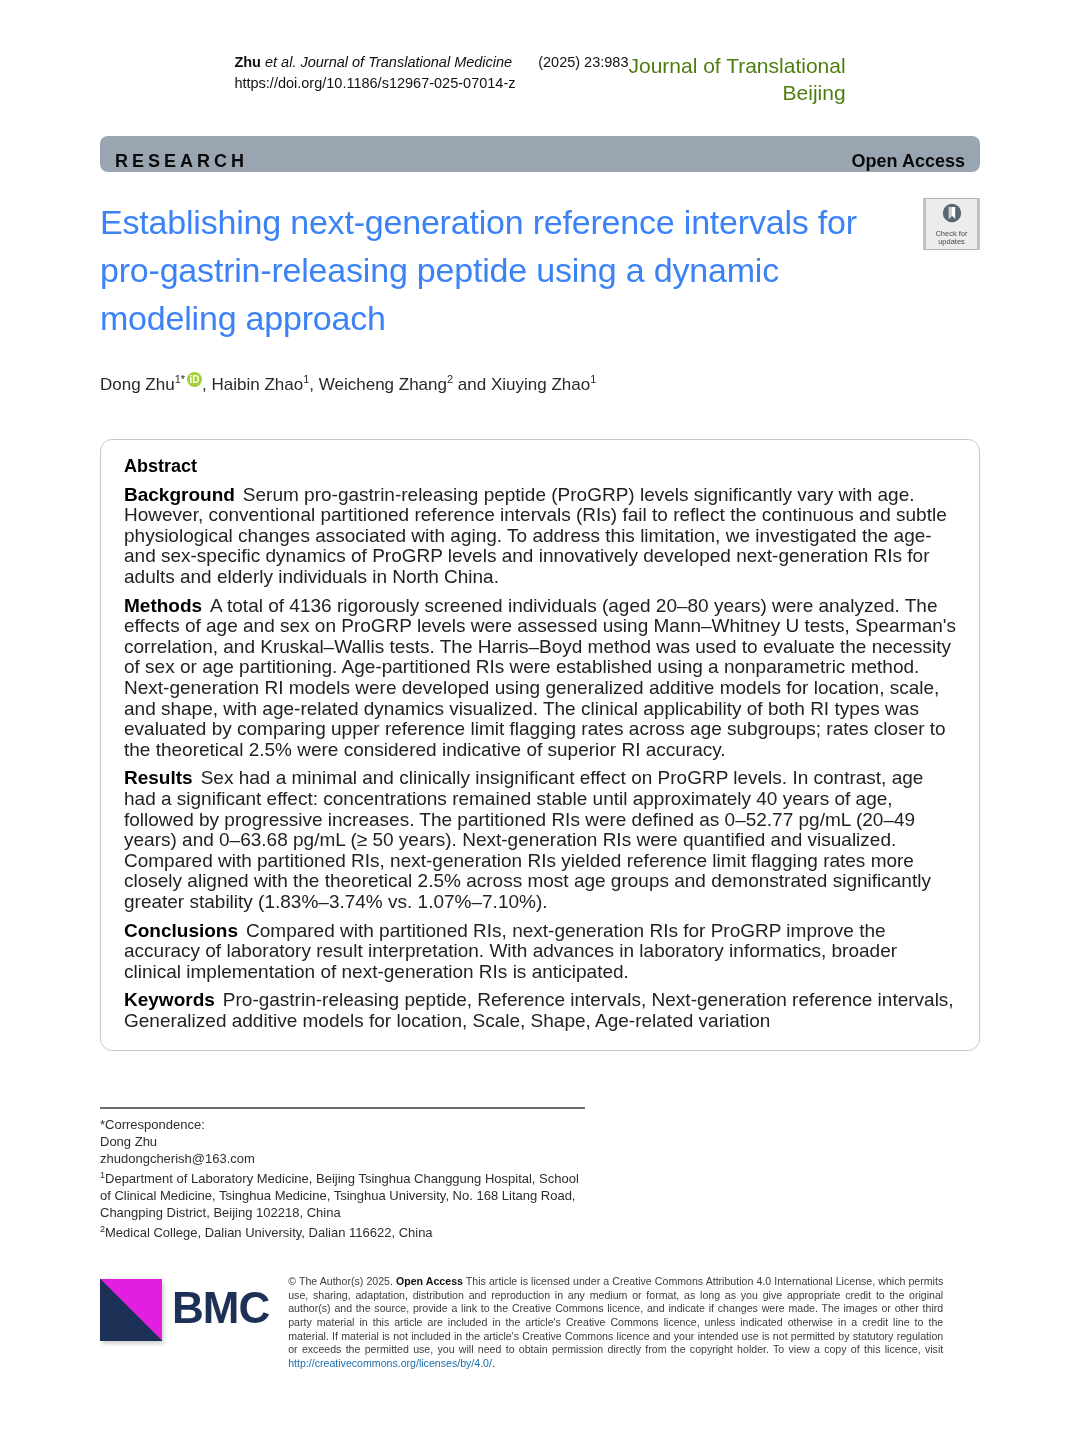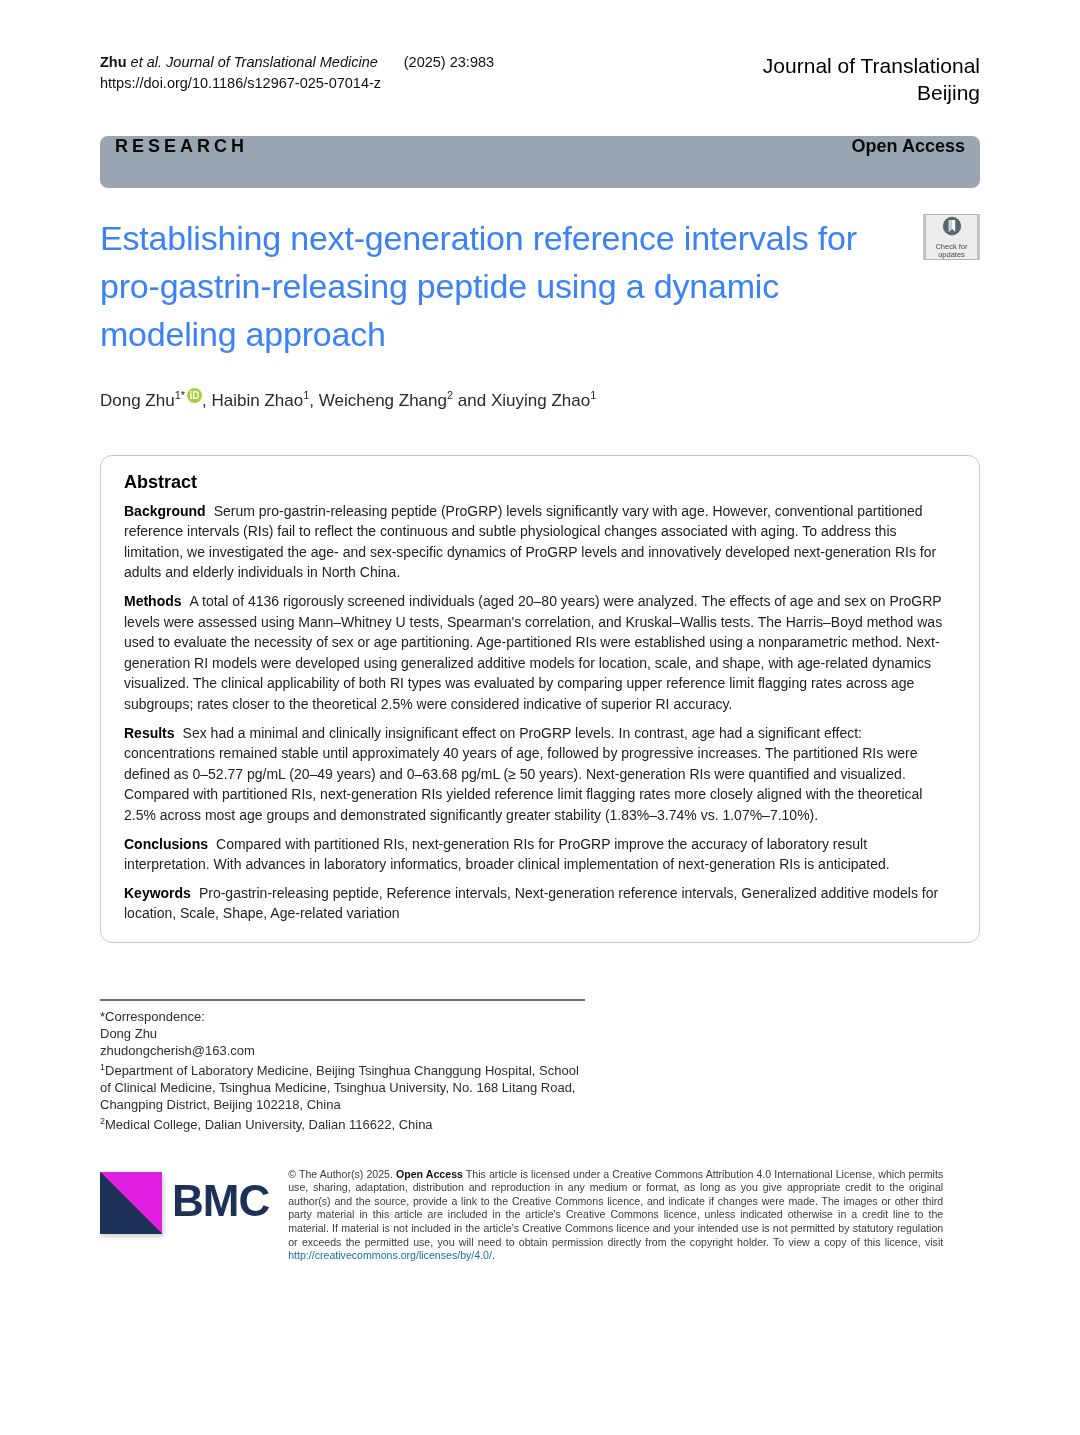--- a/index.html
+++ b/index.html
@@ -7,47 +7,47 @@
   body {
     width: 1080px; height: 1435px;
     font-family: "Liberation Sans", sans-serif;
     color: #1b1b1b;
     overflow: hidden;
     position: relative;
   }
   .page { padding: 52px 100px 0 100px; }
 
   
-  .top-header { display: flex; justify-content: space-between; align-items: flex-start; }
+  .top-header { display: flex; justify-content: center; align-items: flex-start; }
   .cite-block { font-size: 14.5px; line-height: 21px; color: #111; }
   .cite-bold { font-weight: bold; }
   .cite-italic { font-style: italic; }
   .cite-issue { margin-left: 26px; }
   .doi-line { color: #111; text-decoration: none; }
-  .journal-name { text-align: right; font-size: 21px; line-height: 27px; color: #000000; font-weight: 500; }
+  .journal-name { text-align: right; font-size: 21px; line-height: 27px; color: #4d7c0f; font-weight: 500; }
 
   
   .research-bar {
-    margin-top: 30px; height: 52px;
+    margin-top: 30px; height: 36px;
     background: #9aa5b2; border-radius: 8px;
-    display: flex; align-items: flex-start; justify-content: space-between;
+    display: flex; align-items: flex-end; justify-content: space-between;
     padding: 0 15px;
     gap: 44px;
   }
   .research-label { font-size: 18px; font-weight: bold; letter-spacing: 4px; color: #0a0a0a; }
   .open-access { font-size: 18px; font-weight: bold; color: #0a0a0a; }
 
   
   .title-row { display: flex; margin-top: 26px; }
   .article-title {
     flex: 1; font-size: 34px; line-height: 48px; font-weight: 400;
     color: #3b82f6; letter-spacing: -0.2px; max-width: 790px;
   }
   .check-badge {
-    width: 57px; height: 46px; margin-left: auto;
+    width: 57px; height: 52px; margin-left: auto;
     background: #ececec; border: 1px solid #b6b6b6; border-left: 3px solid #c2c2c2; border-right: 3px solid #c2c2c2;
     display: flex; flex-direction: column; align-items: center; justify-content: center;
     gap: 2px; cursor: pointer;
   }
   .check-badge-text { font-size: 7.5px; line-height: 8.5px; color: #4a4a4a; text-align: center; }
 
   
   .authors { margin-top: 30px; font-size: 17px; color: #2a2a2a; }
   .authors sup { font-size: 11px; }
   .orcid {
@@ -57,21 +57,21 @@
     cursor: pointer;
   }
 
   
   .abstract-box {
     margin-top: 44px;
     border: 1.5px solid #c8c8c8; border-radius: 12px;
     padding: 16px 23px 18px 23px;
   }
   .abstract-heading { font-size: 18px; font-weight: bold; color: #000; margin-bottom: 8px; }
-  .abs-para { font-size: 14px; line-height: 20.6px; color: #222; margin-top: 8px; }
+  .abs-para { font-size: 19px; line-height: 20.6px; color: #222; margin-top: 8px; }
   .abs-label { font-weight: bold; color: #000; margin-right: 8px; }
 
   
   .footnote { margin-top: 56px; width: 480px; }
   .footnote-rule { border: 0; border-top: 2px solid #6e6e6e; width: 485px; margin-bottom: 7px; }
   .footnote-text { font-size: 13px; line-height: 17px; color: #2e2e2e; }
   .footnote-text sup { font-size: 9px; }
 
   
   .bottom-row { display: flex; margin-top: 34px; align-items: flex-start; }

